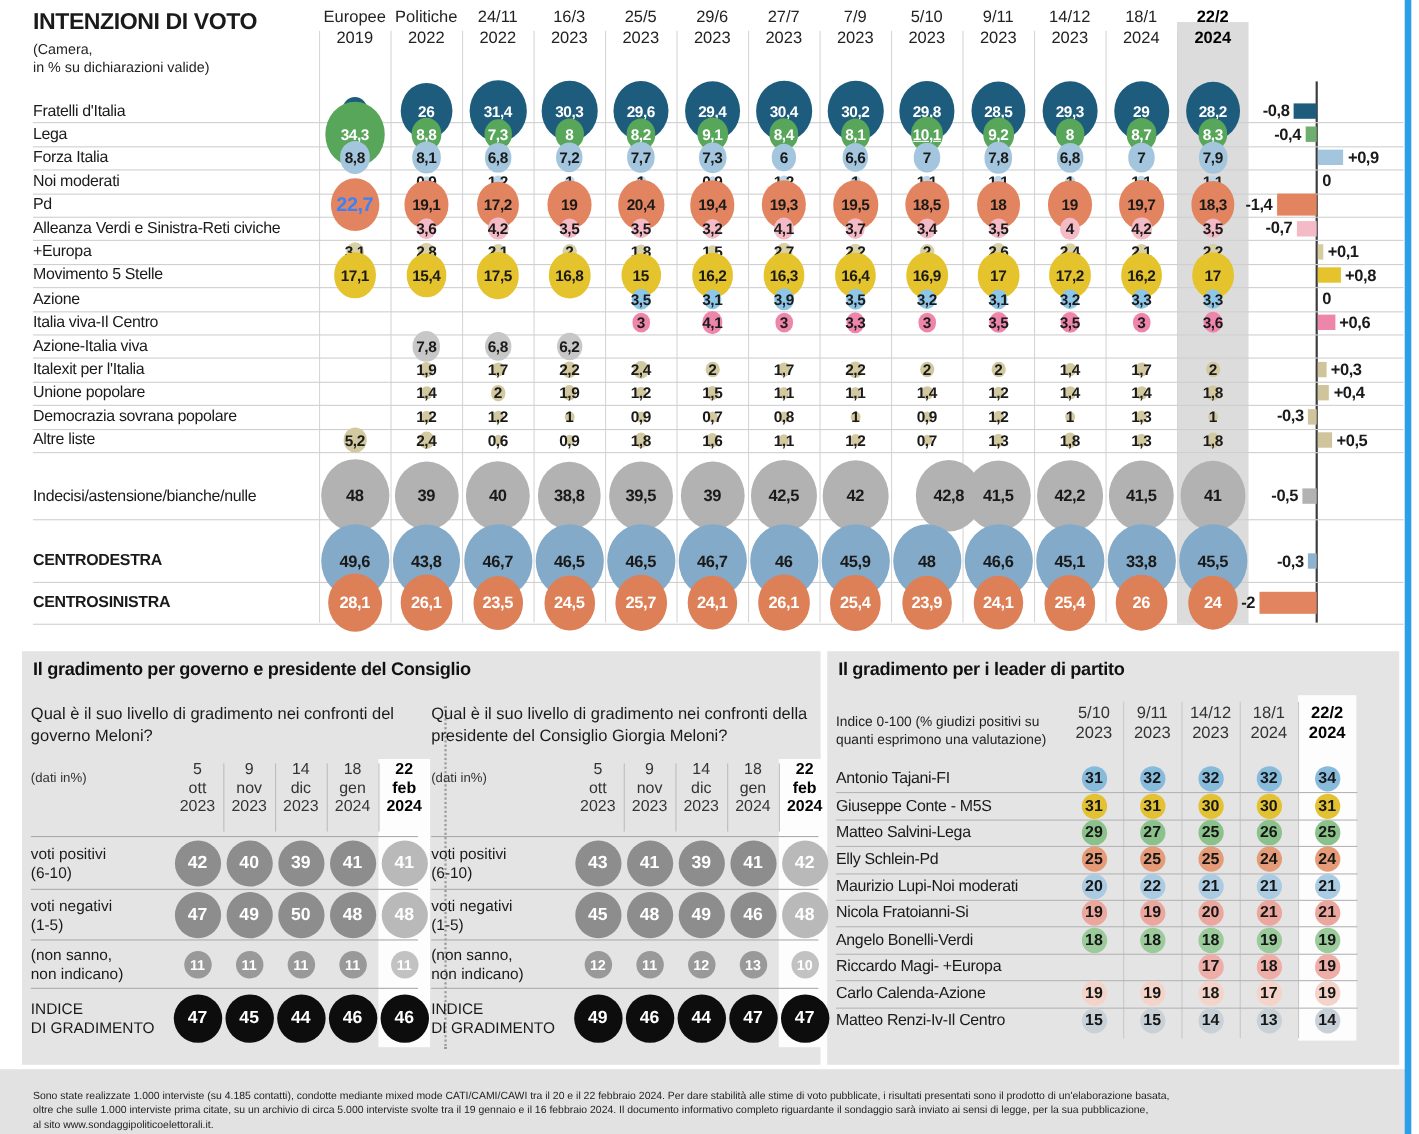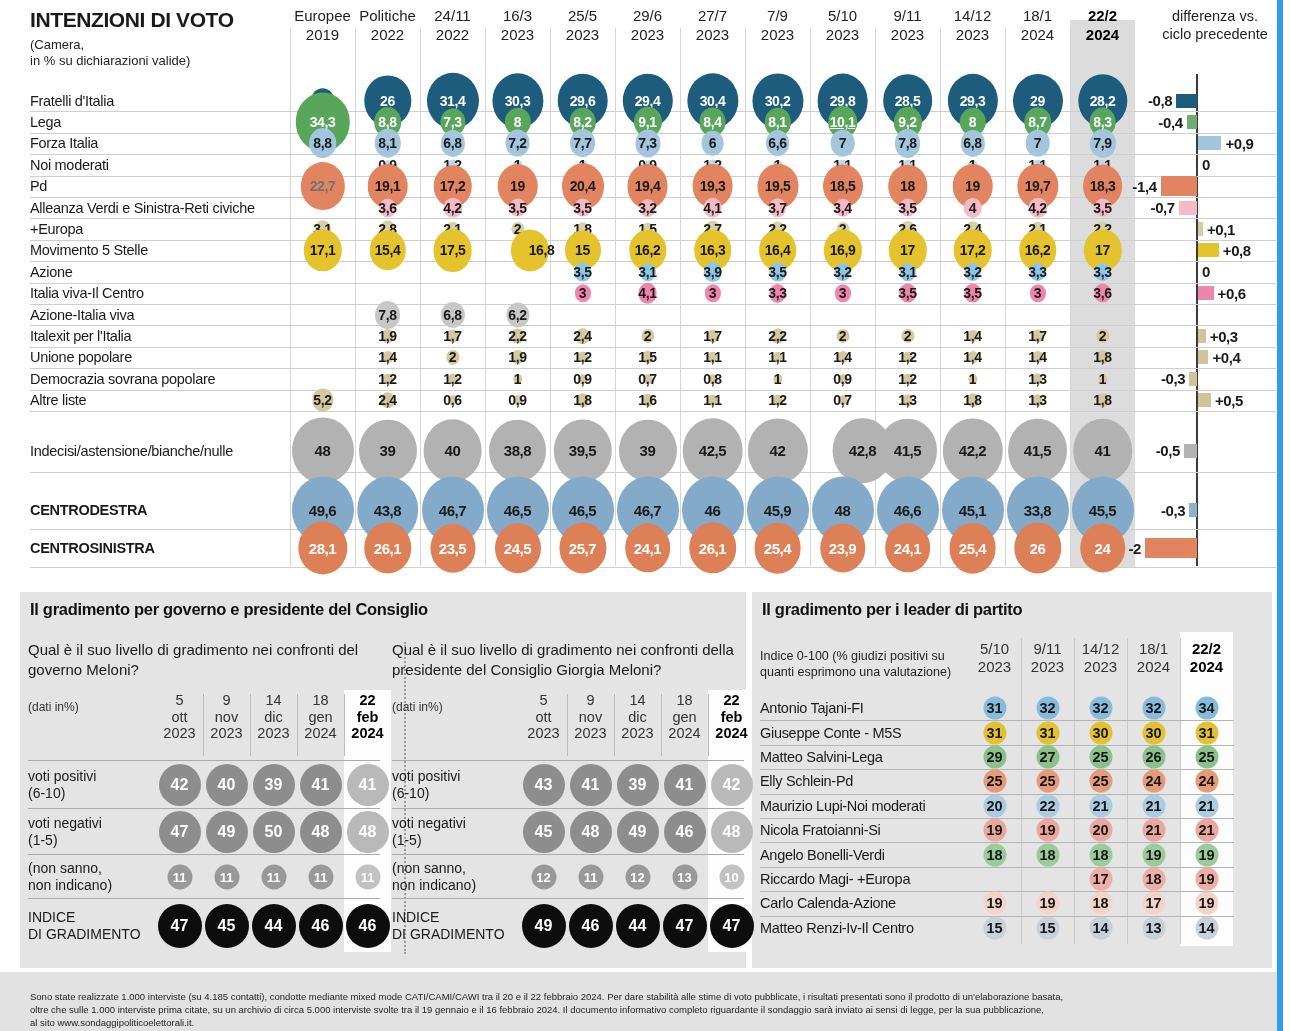--- a/index.html
+++ b/index.html
@@ -119,24 +119,20 @@
         <div class="hcell abs" style="left: 1005px;">
           <div>18/1</div>
           <div>2024</div>
         </div>
         <div class="hcell abs bold" style="left: 1070px;">
           <div>22/2</div>
           <div>2024</div>
         </div>
       </div>
     </div>
-  <div id="diff-header" class="abs">
-    <div>differenza vs.</div>
-    <div>ciclo precedente</div>
-  </div>
   <div id="grid-lines">
       <div class="vline abs" style="left: 290px; top: 28px; height: 538px;"></div>
       <div class="vline abs" style="left: 355px; top: 28px; height: 538px;"></div>
       <div class="vline abs" style="left: 420px; top: 28px; height: 538px;"></div>
       <div class="vline abs" style="left: 485px; top: 28px; height: 538px;"></div>
       <div class="vline abs" style="left: 550px; top: 28px; height: 538px;"></div>
       <div class="vline abs" style="left: 615px; top: 28px; height: 538px;"></div>
       <div class="vline abs" style="left: 680px; top: 28px; height: 538px;"></div>
       <div class="vline abs" style="left: 745px; top: 28px; height: 538px;"></div>
       <div class="vline abs" style="left: 810px; top: 28px; height: 538px;"></div>
@@ -383,21 +379,21 @@
         <div class="diffwrap abs">
           <div class="dzero abs">
             <div class="dlabel">0</div>
           </div>
         </div>
       </div>
       <div class="trow abs" style="top: 175.6px; height: 21.4px; z-index: 2;">
         <div class="rlabel abs">Pd</div>
         <div class="vcell abs" style="left: 260px;">
           <div class="bub abs" style="width: 44.3094px; height: 47.8542px; background: rgb(226, 132, 95);"></div>
-          <div class="vnum" style="color: #737373; font-size: 14px;">22,7</div>
+          <div class="vnum" style="color: #3b82f6; font-size: 18px;">22,7</div>
         </div>
         <div class="vcell abs" style="left: 325px;">
           <div class="bub abs" style="width: 40.6443px; height: 43.8958px; background: rgb(226, 132, 95);"></div>
           <div class="vnum" style="color: rgb(26, 26, 26); font-size: 14px;">19,1</div>
         </div>
         <div class="vcell abs" style="left: 390px;">
           <div class="bub abs" style="width: 38.5698px; height: 41.6554px; background: rgb(226, 132, 95);"></div>
           <div class="vnum" style="color: rgb(26, 26, 26); font-size: 14px;">17,2</div>
         </div>
         <div class="vcell abs" style="left: 455px;">
@@ -572,21 +568,21 @@
           <div class="vnum" style="color: rgb(26, 26, 26); font-size: 14px;">17,1</div>
         </div>
         <div class="vcell abs" style="left: 325px;">
           <div class="bub abs" style="width: 36.4958px; height: 39.4155px; background: rgb(228, 195, 45);"></div>
           <div class="vnum" style="color: rgb(26, 26, 26); font-size: 14px;">15,4</div>
         </div>
         <div class="vcell abs" style="left: 390px;">
           <div class="bub abs" style="width: 38.9047px; height: 42.0171px; background: rgb(228, 195, 45);"></div>
           <div class="vnum" style="color: rgb(26, 26, 26); font-size: 14px;">17,5</div>
         </div>
-        <div class="vcell abs" style="left: 455px; padding-left: 24px;">
+        <div class="vcell abs" style="left: 455px;">
           <div class="bub abs" style="width: 38.1187px; height: 41.1681px; background: rgb(228, 195, 45);"></div>
           <div class="vnum" style="color: rgb(26, 26, 26); font-size: 14px;">16,8</div>
         </div>
         <div class="vcell abs" style="left: 520px;">
           <div class="bub abs" style="width: 36.0187px; height: 38.9002px; background: rgb(228, 195, 45);"></div>
           <div class="vnum" style="color: rgb(26, 26, 26); font-size: 14px;">15</div>
         </div>
         <div class="vcell abs" style="left: 585px;">
           <div class="bub abs" style="width: 37.4318px; height: 40.4263px; background: rgb(228, 195, 45);"></div>
           <div class="vnum" style="color: rgb(26, 26, 26); font-size: 14px;">16,2</div>

